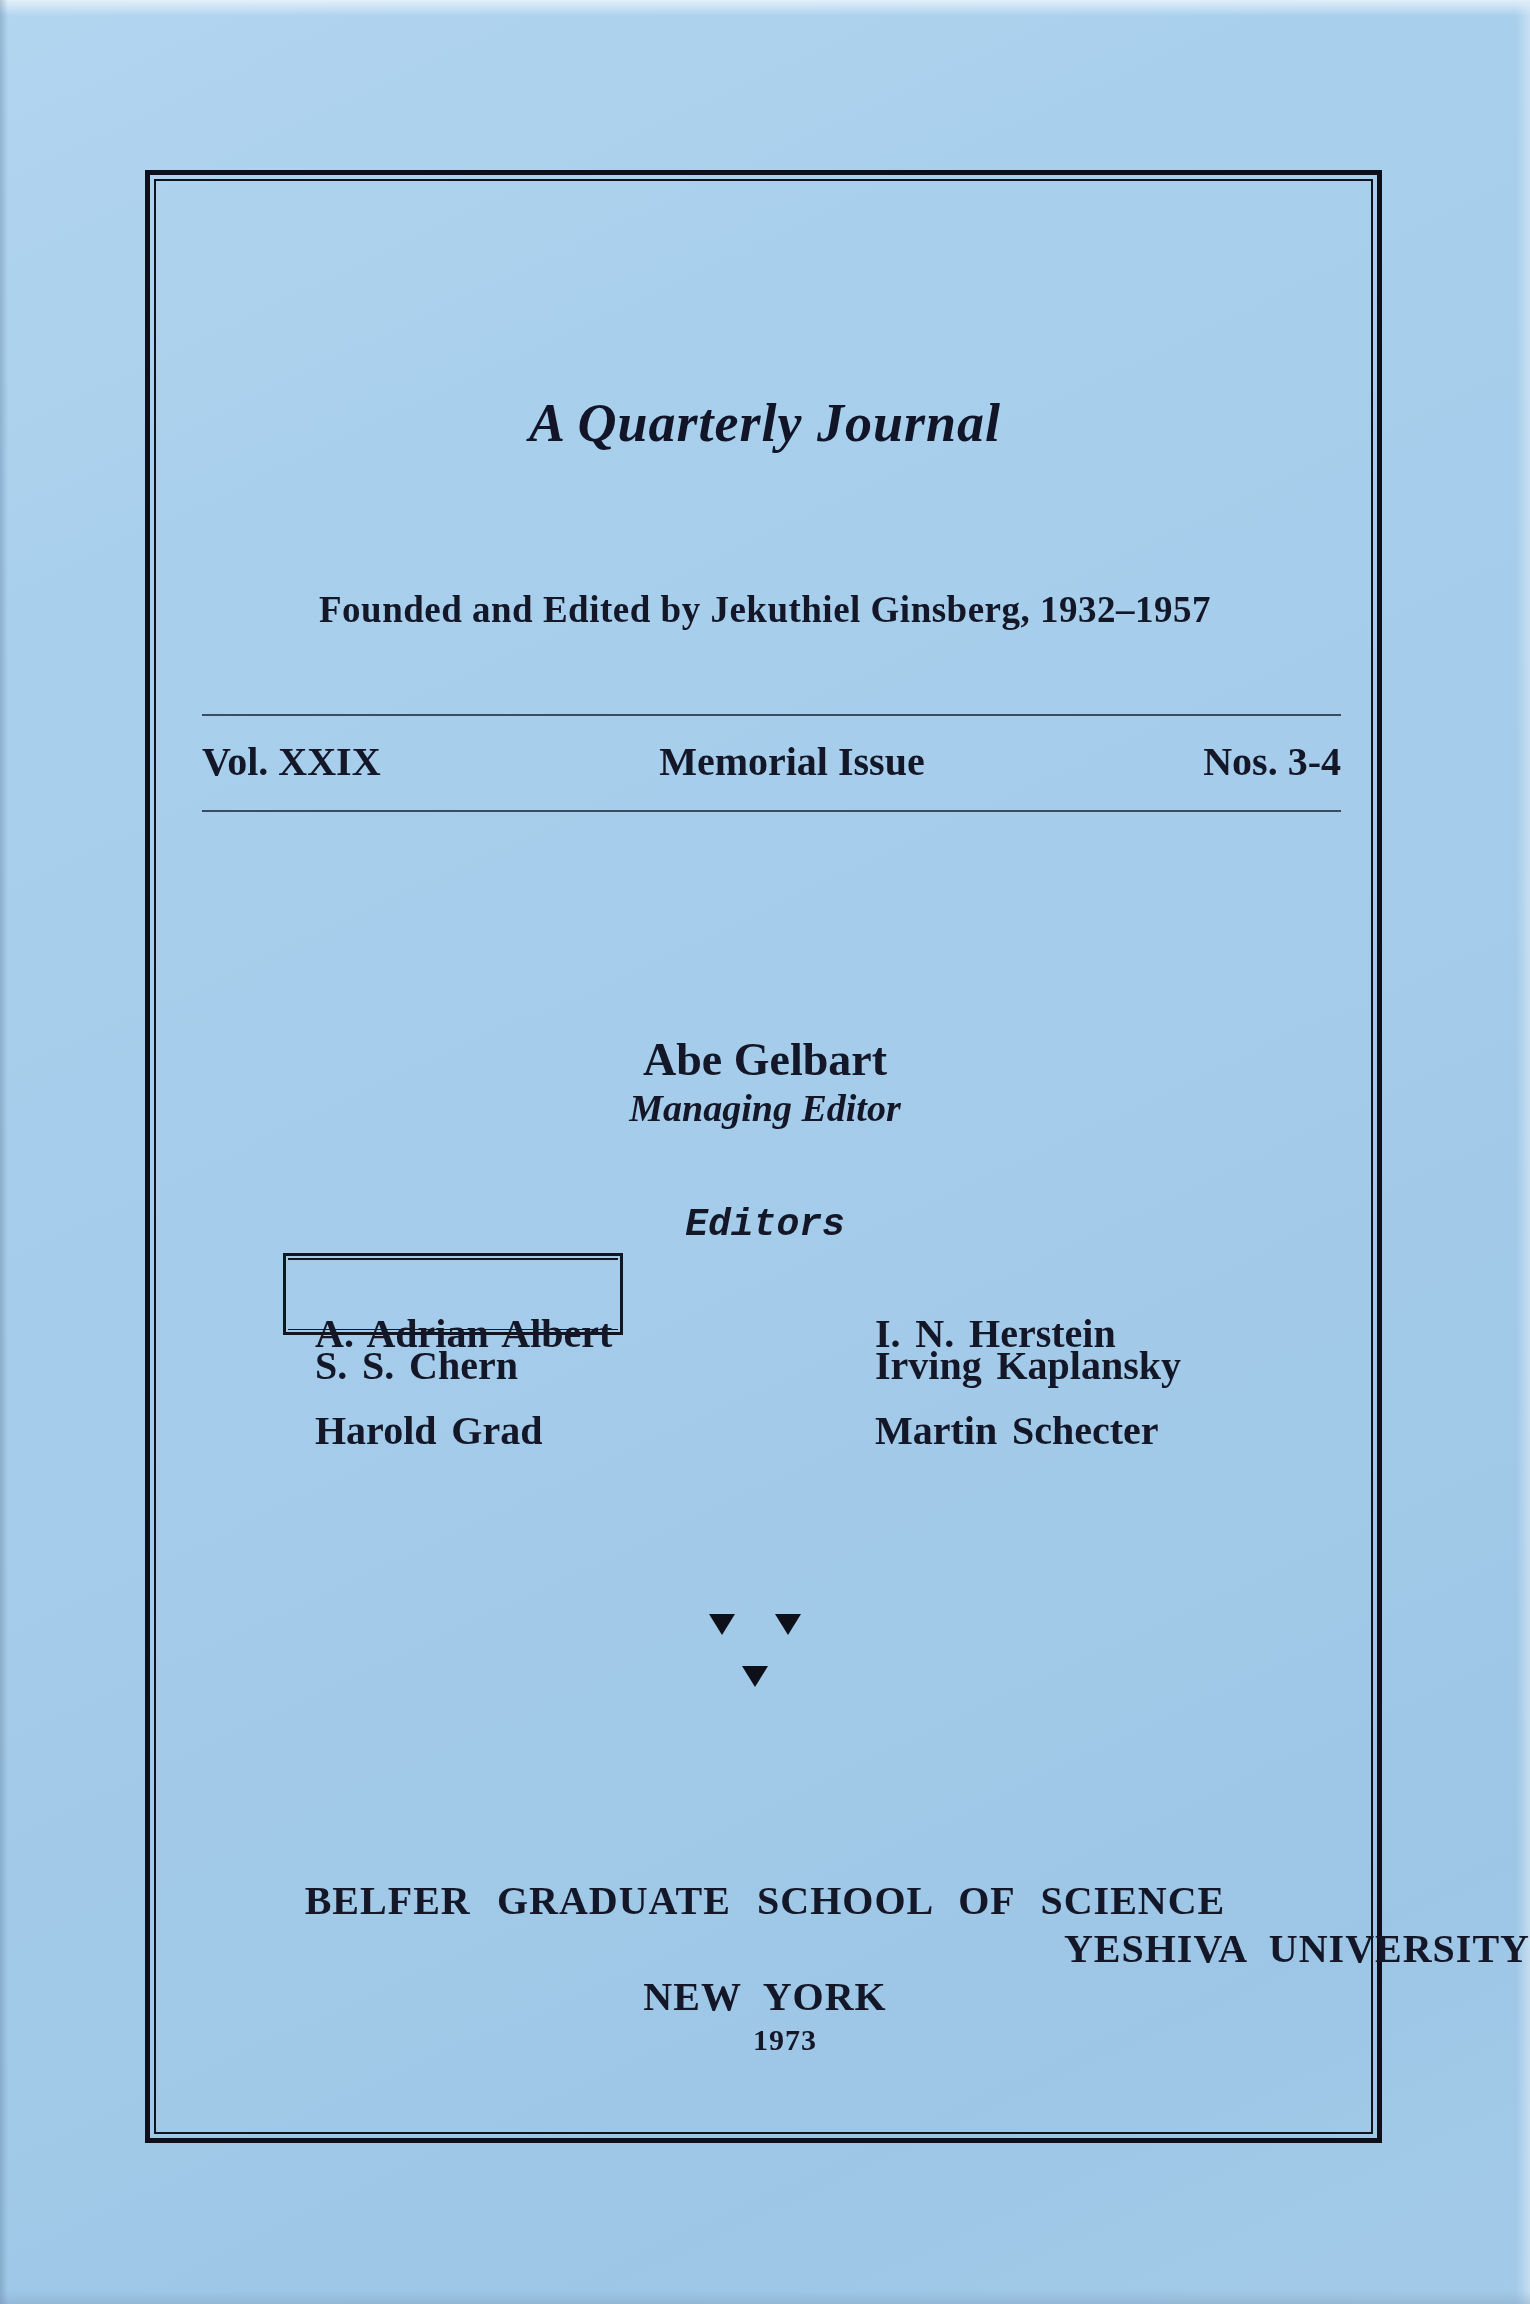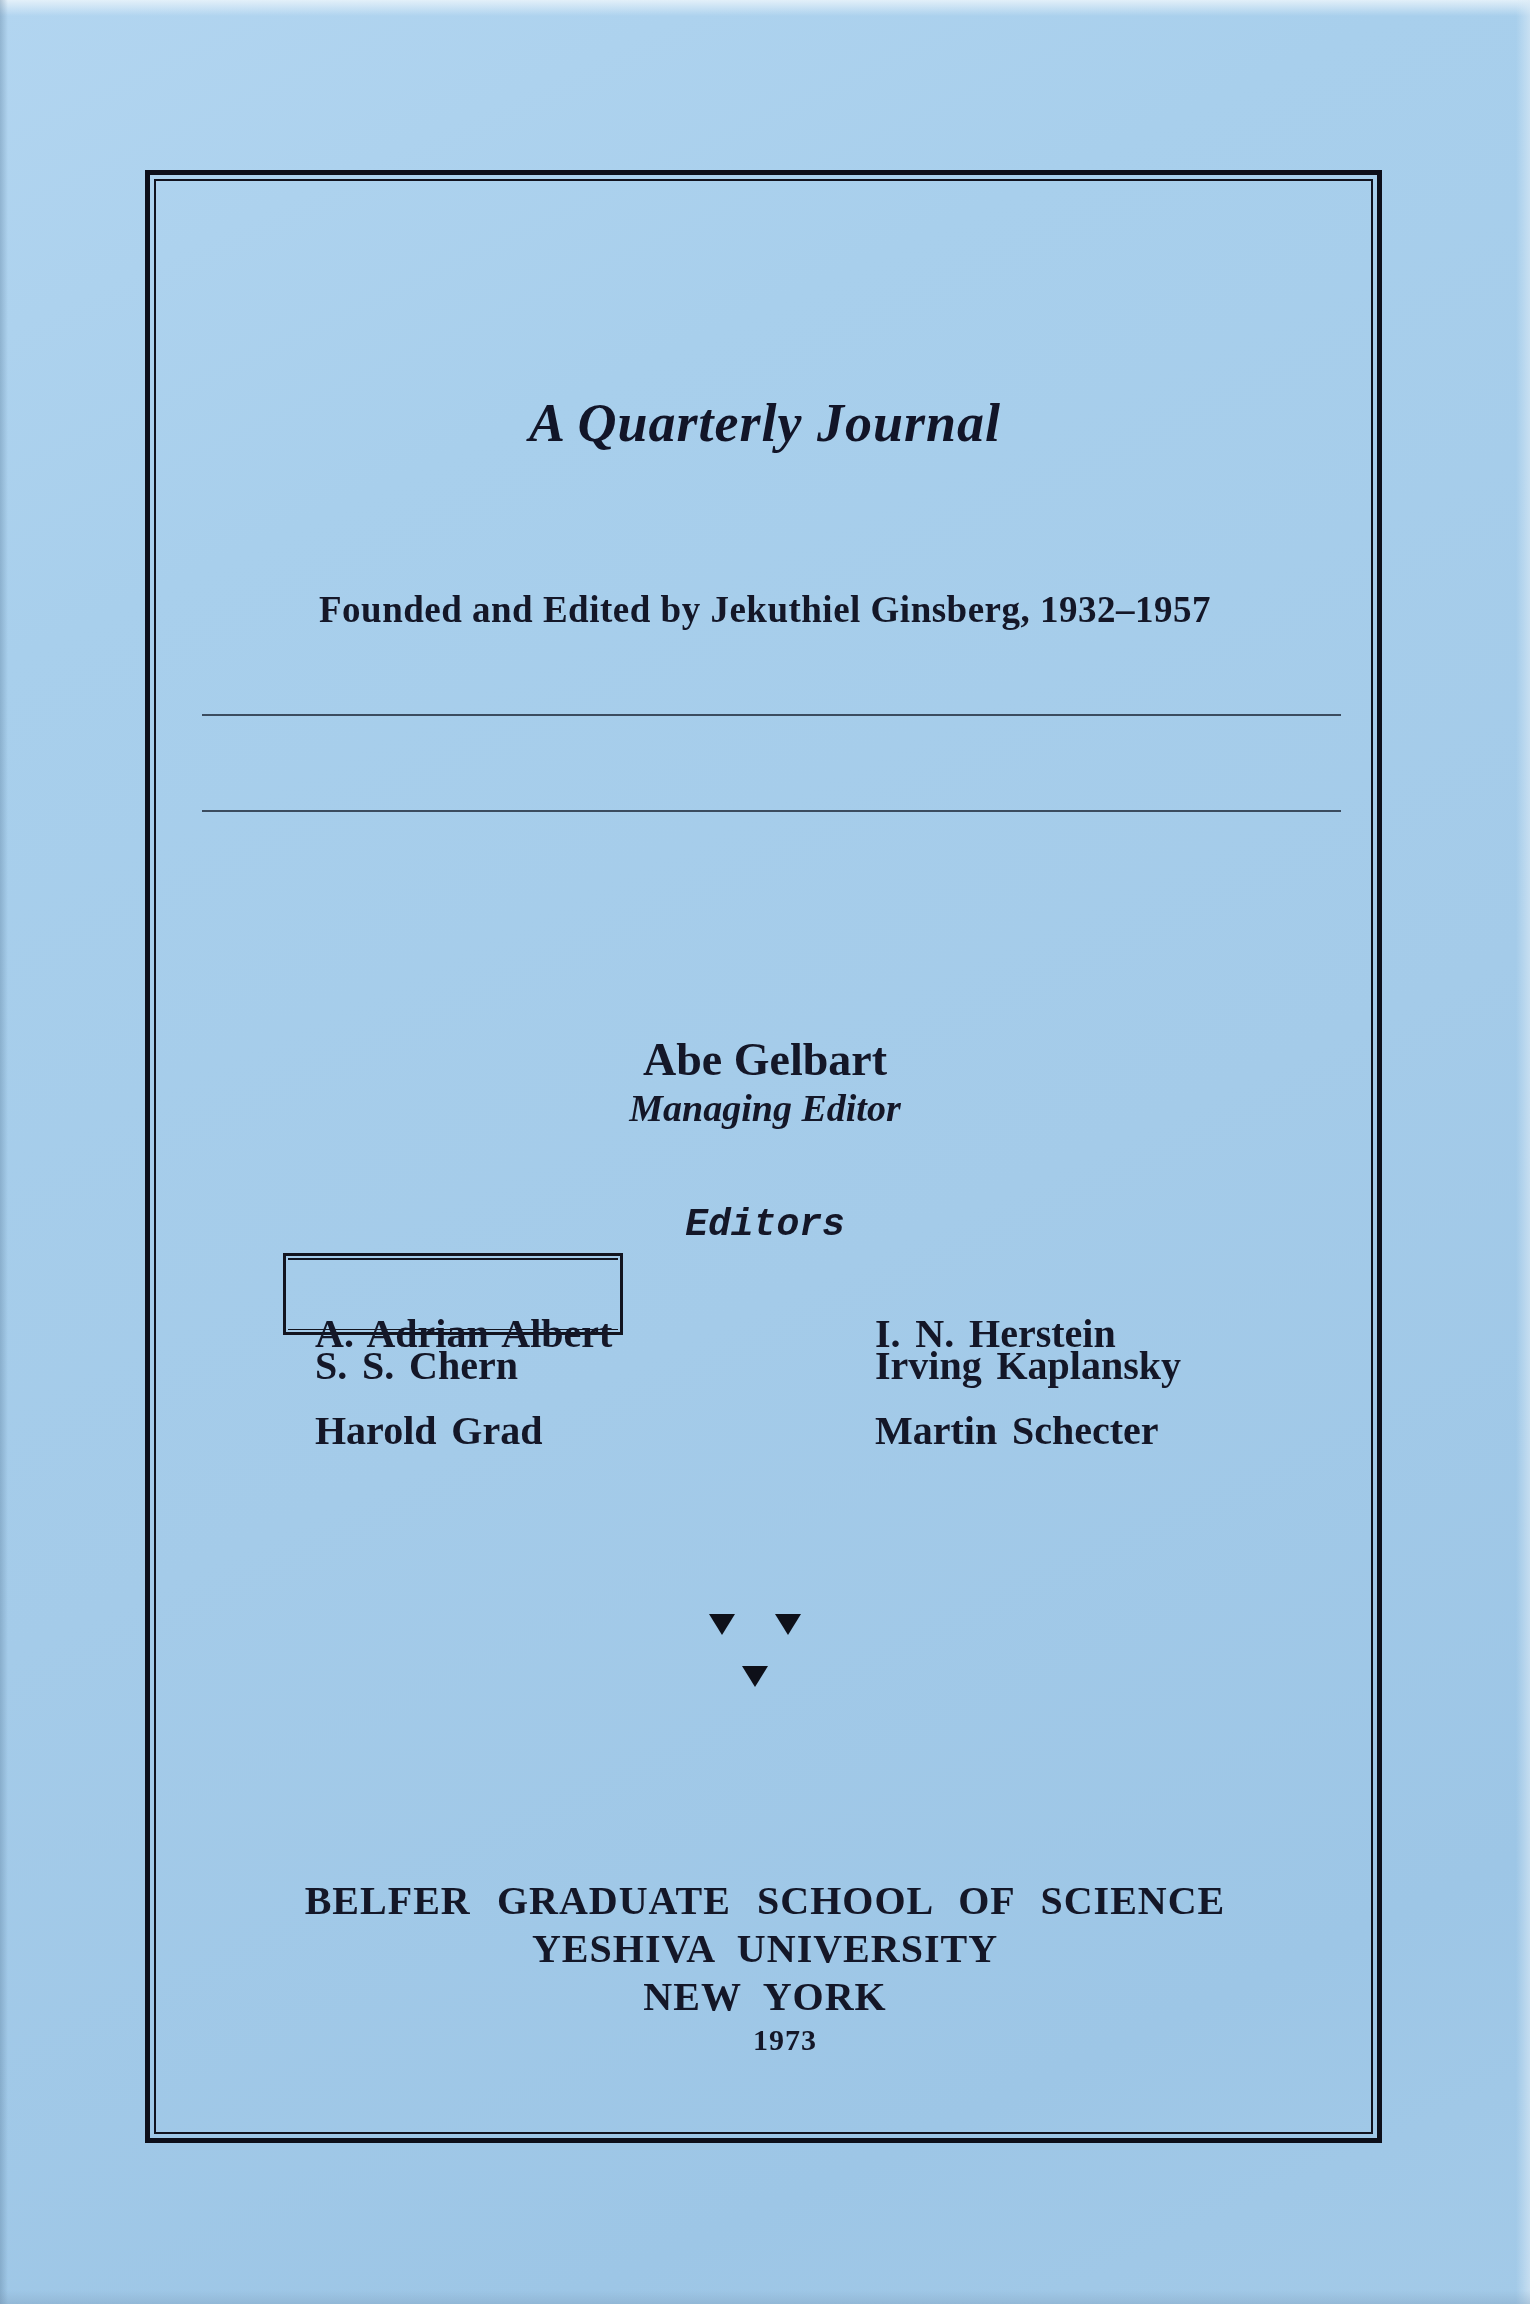--- a/index.html
+++ b/index.html
@@ -104,21 +104,21 @@
     border-left: 13px solid transparent;
     border-right: 13px solid transparent;
     border-top: 21px solid #0e1019;
   }
   .tri-1 { left: 709px; top: 1614px; }
   .tri-2 { left: 775px; top: 1614px; }
   .tri-3 { left: 742px; top: 1666px; }
 
   .published-by { top: 1836px; font-size: 34px; font-weight: bold; font-style: italic; }
   .publisher    { top: 1881px; font-size: 40px; font-weight: bold; word-spacing: .38em; letter-spacing: 1px; }
-  .institution  { top: 1929px; font-size: 40px; font-weight: bold; word-spacing: .30em; letter-spacing: 1px; }
+  .institution  { top: 1929px; font-size: 40px; font-weight: bold; word-spacing: .30em; letter-spacing: 1px; text-align: right; }
   .city         { top: 1977px; font-size: 40px; font-weight: bold; word-spacing: .30em; letter-spacing: 1px; }
   .year         { top: 2025px; font-size: 30px; font-weight: bold; letter-spacing: 1px; margin-left: 20px; }
 </style>
 </head>
 <body>
 
 <div class="page">
 
   <div class="edge-top"></div>
   <div class="edge-right"></div>
@@ -126,20 +126,25 @@
   <div class="edge-bottom"></div>
 
   <div class="frame">
     <div class="frame-inner"></div>
   </div>
 
   <div class="t center subtitle">A Quarterly Journal</div>
   <div class="t center founded">Founded and Edited by Jekuthiel Ginsberg, 1932–1957</div>
 
   <div class="rule rule-top"></div>
+  <div class="issue-bar">
+    <span>Vol. XXIX</span>
+    <span>Memorial Issue</span>
+    <span>Nos. 3-4</span>
+  </div>
   <div class="rule rule-bottom"></div>
 
   <div class="t center me-name">Abe Gelbart</div>
   <div class="t center me-role">Managing Editor</div>
 
   <div class="t center editors-heading">Editors</div>
 
   <div class="memorial-box"></div>
   <div class="editor-name col-left row-0">A. Adrian Albert</div>
   <div class="editor-name col-left row-1">S. S. Chern</div>

